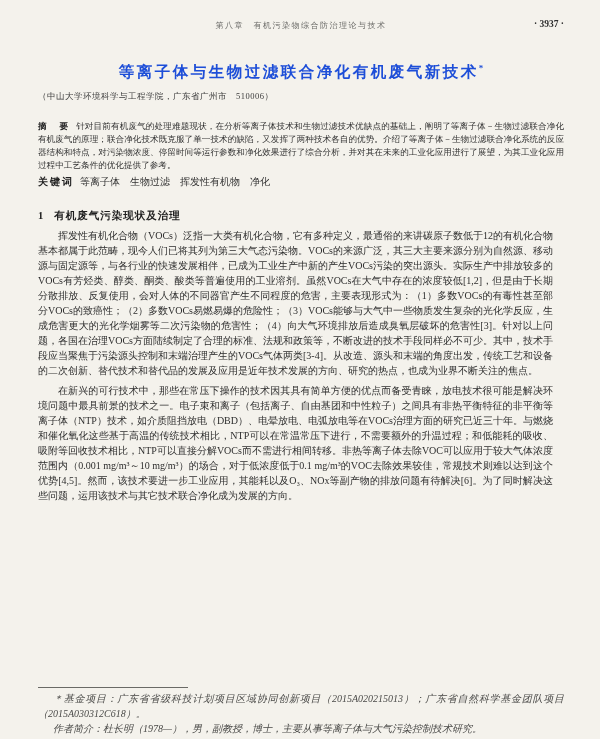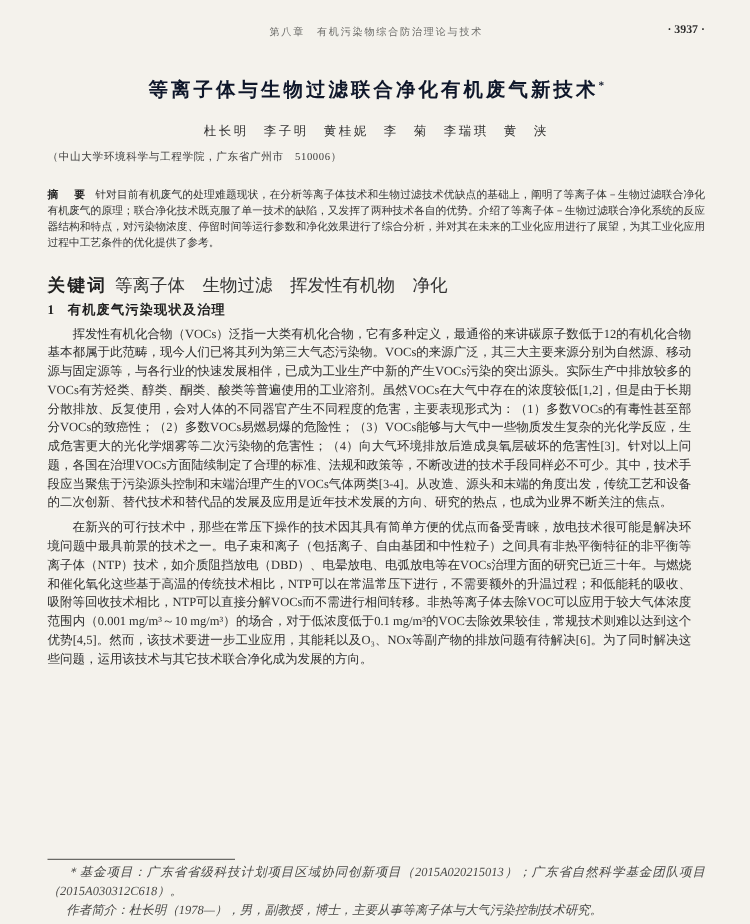--- a/index.html
+++ b/index.html
@@ -29,21 +29,21 @@
     position:absolute;right:0;top:-1px;
     font-size:9.5px;color:#2f2f2f;font-weight:bold;letter-spacing:0;
   }
   
   .title{
     margin-top:28px;
     text-align:center;
     font-size:15.5px;
     font-weight:bold;
     letter-spacing:2.5px;
-    color:#0f172a;
+    color:#1d4ed8;
   }
   .title .marker{font-size:9px;vertical-align:super;letter-spacing:0}
   .authors{
     margin-top:15px;
     text-align:center;
     font-size:10px;
     letter-spacing:2px;
     color:#333;
   }
   .affil{
@@ -56,28 +56,28 @@
   
   .abstract{
     margin-top:17px;
     font-size:8.6px;
     line-height:1.52;
     text-align:justify;
     color:#333;
   }
   .abstract .lbl,.keywords .lbl{font-weight:bold;letter-spacing:2px;margin-right:6px;color:#222}
   .keywords{
-    margin-top:18px;
-    font-size:14px;
+    margin-top:2px;
+    font-size:10px;
     line-height:1.5;
     color:#333;
   }
   
   .sec-head{
-    margin-top:1px;
+    margin-top:20px;
     font-size:10.5px;
     font-weight:bold;
     letter-spacing:1px;
     color:#1f1f1f;
   }
   .sec-head .num{margin-right:10px}
   
   .para{
     margin:5px 11px 0 0;
     font-size:10px;
@@ -112,21 +112,20 @@
 
   <div class="running-head">
     <span>第八章　有机污染物综合防治理论与技术</span>
     <span class="pageno">· 3937 ·</span>
   </div>
 
   <div class="title">
     <span>等离子体与生物过滤联合净化有机废气新技术</span><span class="marker">*</span>
   </div>
 
-  <div class="authors">杜长明　李子明　黄桂妮　李　菊　李瑞琪　黄　浃</div>
 
   <div class="affil">（中山大学环境科学与工程学院，广东省广州市　510006）</div>
 
   <div class="abstract">
     <span class="lbl">摘　要</span><span>针对目前有机废气的处理难题现状，在分析等离子体技术和生物过滤技术优缺点的基础上，阐明了等离子体－生物过滤联合净化有机废气的原理；联合净化技术既克服了单一技术的缺陷，又发挥了两种技术各自的优势。介绍了等离子体－生物过滤联合净化系统的反应器结构和特点，对污染物浓度、停留时间等运行参数和净化效果进行了综合分析，并对其在未来的工业化应用进行了展望，为其工业化应用过程中工艺条件的优化提供了参考。</span>
   </div>
 
   <div class="keywords">
     <span class="lbl">关键词</span><span>等离子体　生物过滤　挥发性有机物　净化</span>
   </div>

